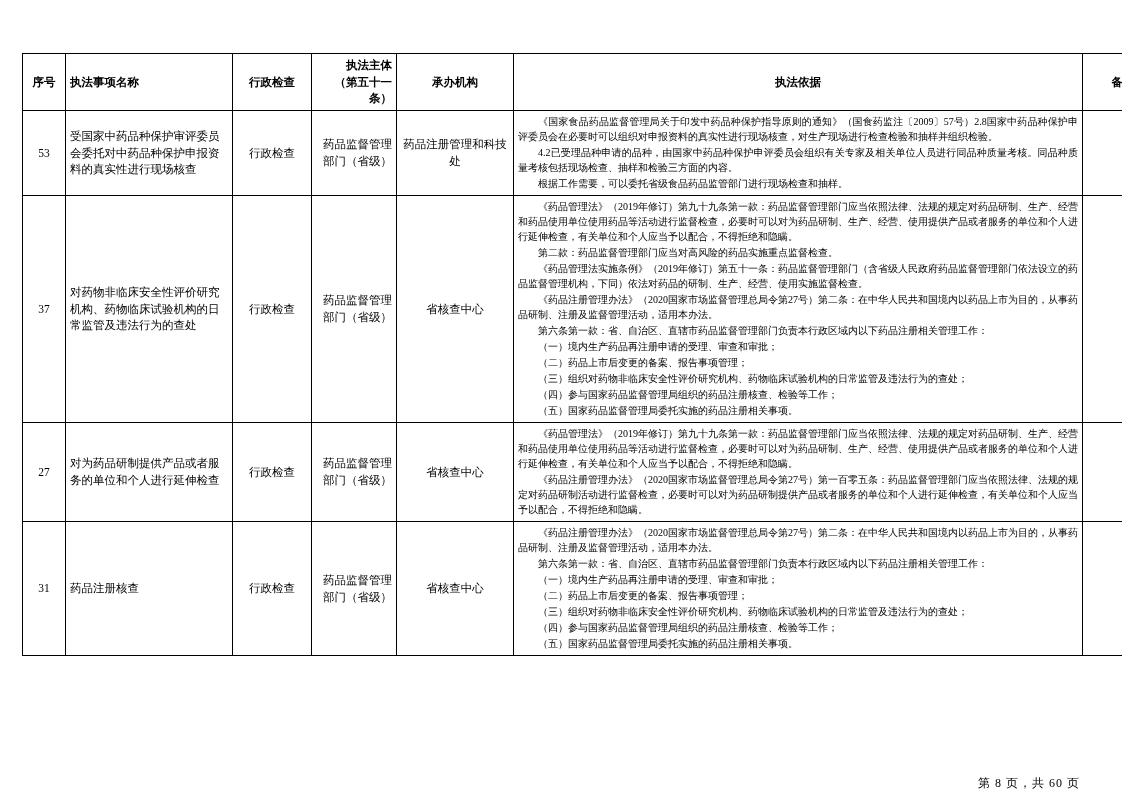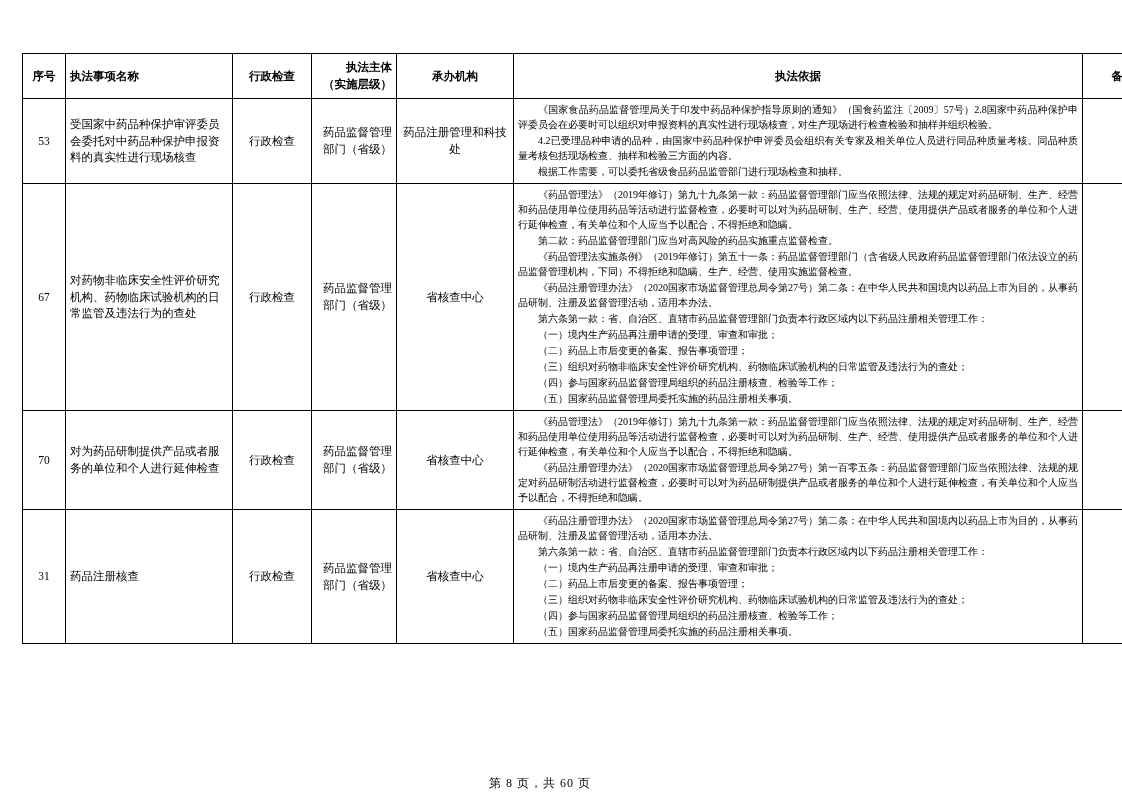--- a/index.html
+++ b/index.html
@@ -63,40 +63,40 @@
     text-indent: 2em;
     text-align: justify;
     font-size: 10px;
     line-height: 1.5;
   }
   .page-footer {
     position: absolute;
     left: 0;
     top: 772px;
     width: 1080px;
-    text-align: center;
+    text-align: right;
     font-size: 12px;
     letter-spacing: 1px;
   }
   .nowrapcell { white-space: normal; }
 </style>
 </head>
 <body>
 
 <div class="page">
   <div class="table-wrap">
     <table class="doc-table">
       <thead>
         <tr>
           <th class="c-seq">序号</th>
           <th class="c-name">执法事项名称</th>
           <th class="c-cat">行政检查</th>
           <th class="c-subj">
             <div>执法主体</div>
-            <div>（实施层级）</div>
+            <div>（第五十一条）</div>
           </th>
           <th class="c-org">承办机构</th>
           <th class="c-basis" style="text-align:center;">执法依据</th>
           <th class="c-note">备注</th>
         </tr>
       </thead>
       <tbody>
 
         <tr>
           <td class="c-seq">53</td>
@@ -106,42 +106,42 @@
           <td class="c-org">药品注册管理和科技处</td>
           <td class="c-basis">
             <p class="basis-p">《国家食品药品监督管理局关于印发中药品种保护指导原则的通知》（国食药监注〔2009〕57号）2.8国家中药品种保护申评委员会在必要时可以组织对申报资料的真实性进行现场核查，对生产现场进行检查检验和抽样并组织检验。</p>
             <p class="basis-p">4.2已受理品种申请的品种，由国家中药品种保护申评委员会组织有关专家及相关单位人员进行同品种质量考核。同品种质量考核包括现场检查、抽样和检验三方面的内容。</p>
             <p class="basis-p">根据工作需要，可以委托省级食品药品监管部门进行现场检查和抽样。</p>
           </td>
           <td class="c-note"></td>
         </tr>
 
         <tr>
-          <td class="c-seq">67</td>
+          <td class="c-seq">37</td>
           <td class="c-name">对药物非临床安全性评价研究机构、药物临床试验机构的日常监管及违法行为的查处</td>
           <td class="c-cat">行政检查</td>
           <td class="c-subj nowrapcell">药品监督管理部门（省级）</td>
           <td class="c-org">省核查中心</td>
           <td class="c-basis">
             <p class="basis-p">《药品管理法》（2019年修订）第九十九条第一款：药品监督管理部门应当依照法律、法规的规定对药品研制、生产、经营和药品使用单位使用药品等活动进行监督检查，必要时可以对为药品研制、生产、经营、使用提供产品或者服务的单位和个人进行延伸检查，有关单位和个人应当予以配合，不得拒绝和隐瞒。</p>
             <p class="basis-p">第二款：药品监督管理部门应当对高风险的药品实施重点监督检查。</p>
-            <p class="basis-p">《药品管理法实施条例》（2019年修订）第五十一条：药品监督管理部门（含省级人民政府药品监督管理部门依法设立的药品监督管理机构，下同）不得拒绝和隐瞒、生产、经营、使用实施监督检查。</p>
+            <p class="basis-p">《药品管理法实施条例》（2019年修订）第五十一条：药品监督管理部门（含省级人民政府药品监督管理部门依法设立的药品监督管理机构，下同）依法对药品的研制、生产、经营、使用实施监督检查。</p>
             <p class="basis-p">《药品注册管理办法》（2020国家市场监督管理总局令第27号）第二条：在中华人民共和国境内以药品上市为目的，从事药品研制、注册及监督管理活动，适用本办法。</p>
             <p class="basis-p">第六条第一款：省、自治区、直辖市药品监督管理部门负责本行政区域内以下药品注册相关管理工作：</p>
             <p class="basis-p">（一）境内生产药品再注册申请的受理、审查和审批；</p>
             <p class="basis-p">（二）药品上市后变更的备案、报告事项管理；</p>
             <p class="basis-p">（三）组织对药物非临床安全性评价研究机构、药物临床试验机构的日常监管及违法行为的查处；</p>
             <p class="basis-p">（四）参与国家药品监督管理局组织的药品注册核查、检验等工作；</p>
             <p class="basis-p">（五）国家药品监督管理局委托实施的药品注册相关事项。</p>
           </td>
           <td class="c-note"></td>
         </tr>
 
         <tr>
-          <td class="c-seq">70</td>
+          <td class="c-seq">27</td>
           <td class="c-name">对为药品研制提供产品或者服务的单位和个人进行延伸检查</td>
           <td class="c-cat">行政检查</td>
           <td class="c-subj nowrapcell">药品监督管理部门（省级）</td>
           <td class="c-org">省核查中心</td>
           <td class="c-basis">
             <p class="basis-p">《药品管理法》（2019年修订）第九十九条第一款：药品监督管理部门应当依照法律、法规的规定对药品研制、生产、经营和药品使用单位使用药品等活动进行监督检查，必要时可以对为药品研制、生产、经营、使用提供产品或者服务的单位和个人进行延伸检查，有关单位和个人应当予以配合，不得拒绝和隐瞒。</p>
             <p class="basis-p">《药品注册管理办法》（2020国家市场监督管理总局令第27号）第一百零五条：药品监督管理部门应当依照法律、法规的规定对药品研制活动进行监督检查，必要时可以对为药品研制提供产品或者服务的单位和个人进行延伸检查，有关单位和个人应当予以配合，不得拒绝和隐瞒。</p>
           </td>
           <td class="c-note"></td>
         </tr>

